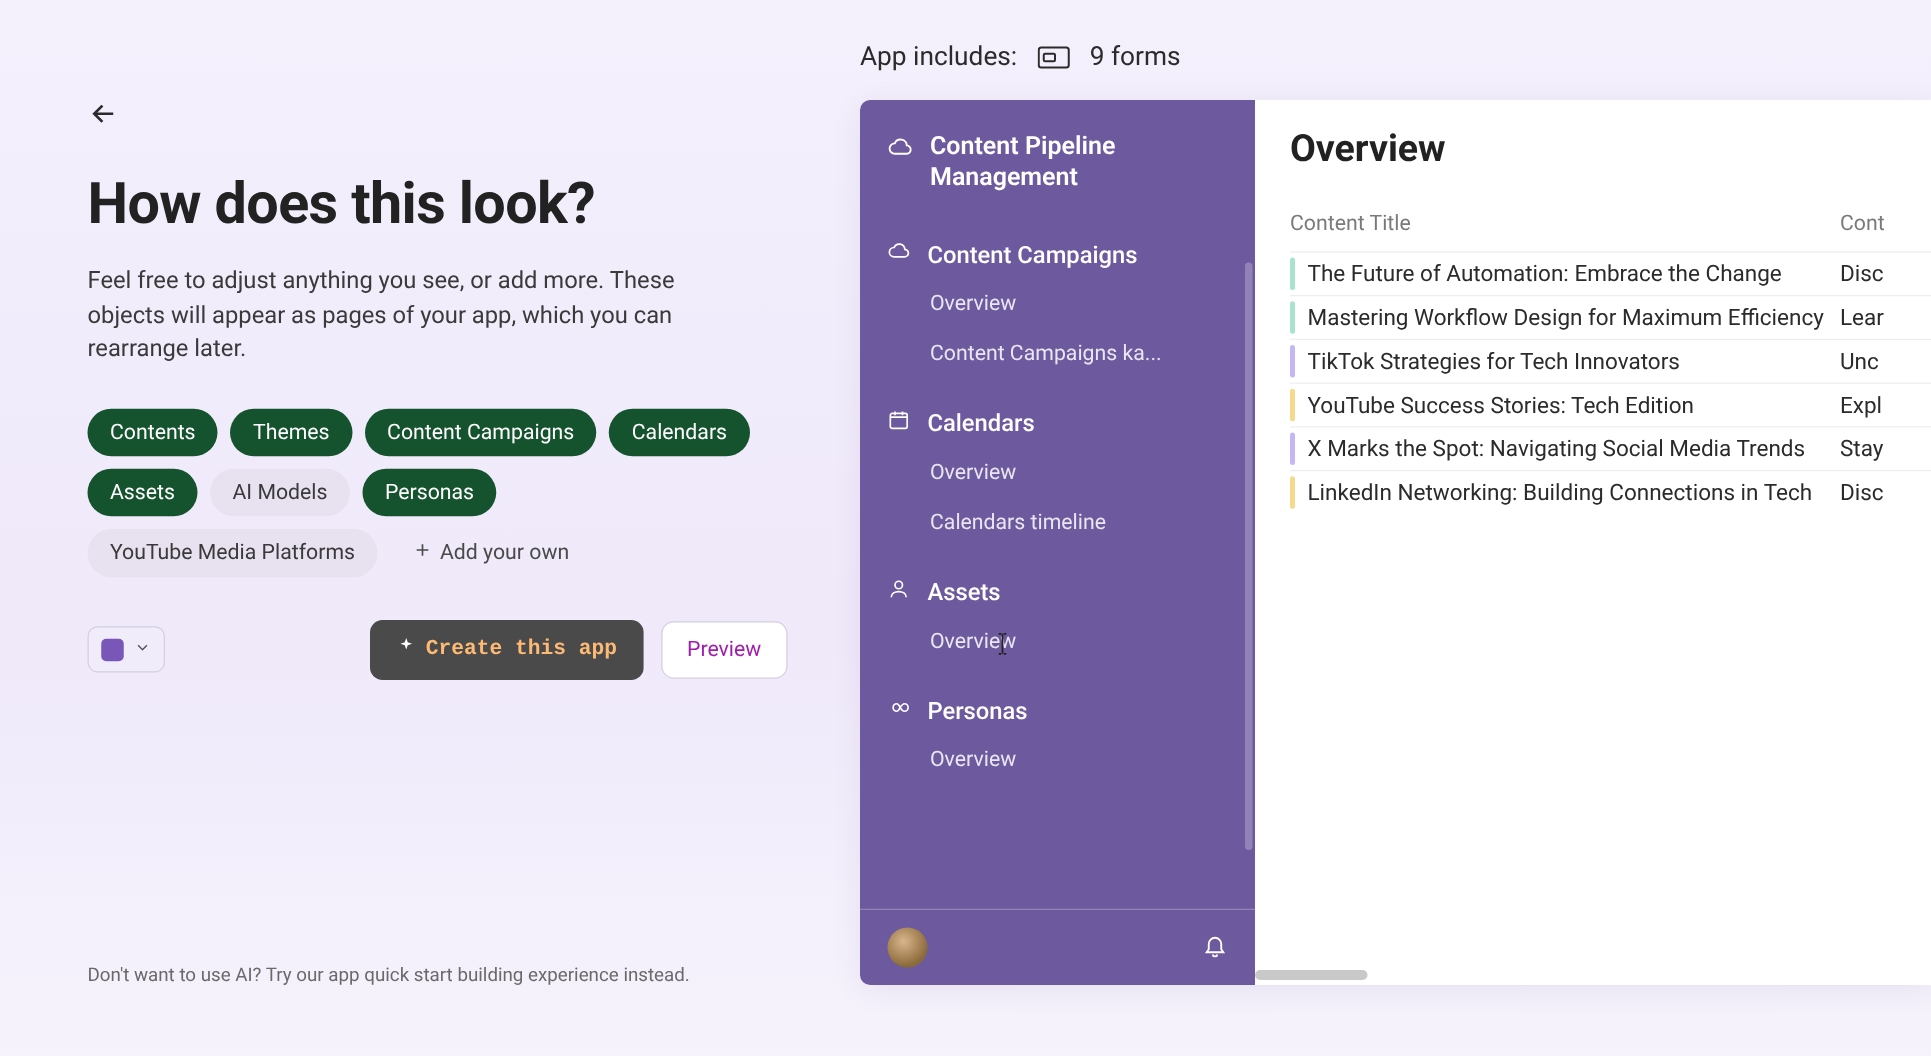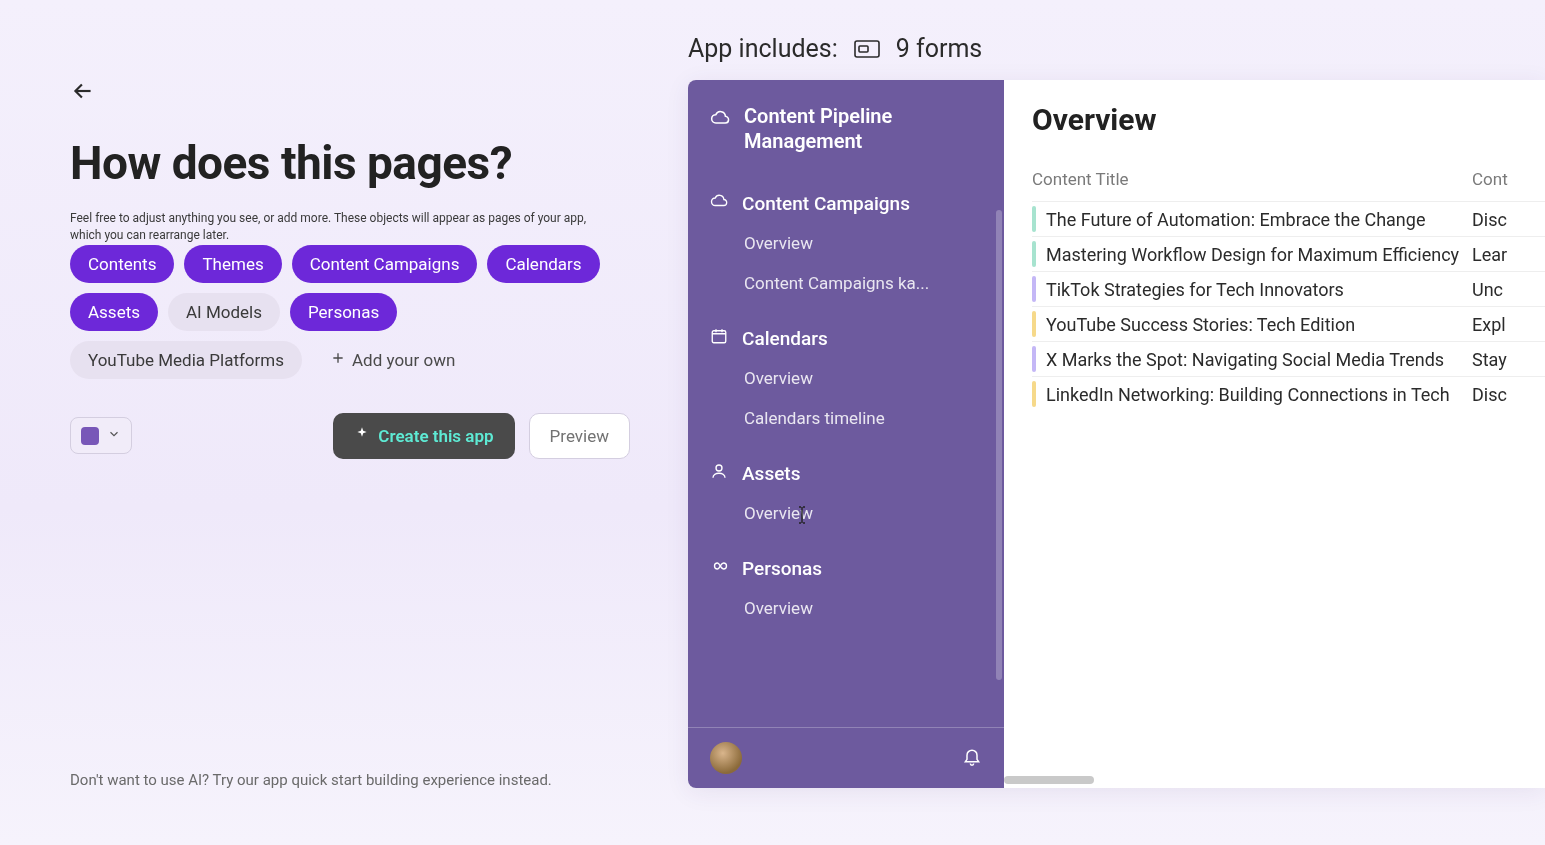--- a/index.html
+++ b/index.html
@@ -27,23 +27,24 @@
   .back-btn svg { width: 26px; height: 26px; stroke: #2b2b2b; fill: none; stroke-width: 2; }
 
   h1.page-title {
     font-size: 46px;
     font-weight: 700;
     letter-spacing: -0.5px;
     margin-bottom: 20px;
     color: #222;
   }
   .page-desc {
-    font-size: 12px;
+    font-size: 19px;
     line-height: 1.45;
     color: #3a3a3a;
+    margin-bottom: 34px;
     max-width: 530px;
   }
 
   .chips {
     display: flex;
     flex-wrap: wrap;
     gap: 10px;
     margin-bottom: 34px;
   }
   .chip {
@@ -52,21 +53,21 @@
     font-size: 17px;
     cursor: pointer;
     user-select: none;
     display: inline-flex;
     align-items: center;
     gap: 6px;
     background: #e7e1f0;
     color: #3a3a3a;
   }
   .chip.selected {
-    background: #6d28d9;
+    background: #14532d;
     color: #fff;
   }
   .chip.add {
     background: transparent;
     color: #4a4a4a;
   }
   .chip.add svg { width: 16px; height: 16px; stroke: #4a4a4a; stroke-width: 2; fill:none; }
 
   .actions-row {
     display: flex;
@@ -96,27 +97,28 @@
     border-radius: 10px;
     font-size: 17px;
     cursor: pointer;
     display: inline-flex;
     align-items: center;
     gap: 8px;
     border: 1px solid transparent;
   }
   .btn.primary {
     background: #4a4a4a;
-    color: #5eead4;
+    color: #fdba74;
     font-weight: 600;
+    font-family: Liberation Mono, monospace;
   }
   .btn.primary svg { width:16px; height:16px; fill:#fff; }
   .btn.secondary {
     background: #fff;
-    color: #737373;
+    color: #a21caf;
     border-color: #d4cee0;
   }
 
   .footer-note {
     position: absolute;
     left: 70px;
     bottom: 56px;
     font-size: 15px;
     color: #6a6a6a;
   }
@@ -125,21 +127,21 @@
   }
 
   
   .includes-bar {
     position: absolute;
     left: 688px;
     top: 34px;
     display: flex;
     align-items: center;
     gap: 16px;
-    font-size: 25px;
+    font-size: 21px;
     color: #2b2b2b;
   }
   .includes-bar .icon-box {
     display: inline-flex;
     width: 26px; height: 22px;
   }
   .includes-bar .icon-box svg { width:26px; height:22px; fill:none; stroke:#2b2b2b; stroke-width:1.6; }
 
   
   .preview {
@@ -294,21 +296,21 @@
 <div class="left-panel">
   <div class="back-btn">
     <span>
       <svg viewBox="0 0 24 24">
           <path d="M19 12H5"></path>
           <path d="M11 6l-6 6 6 6"></path>
         </svg>
     </span>
   </div>
 
-  <h1 class="page-title">How does this pages?</h1>
+  <h1 class="page-title">How does this look?</h1>
 
   <p class="page-desc">Feel free to adjust anything you see, or add more. These objects will appear as pages of your app, which you can rearrange later.</p>
 
   <div class="chips" id="chips">
       <div class="chip selected">
         <span>Contents</span>
       </div>
       <div class="chip selected">
         <span>Themes</span>
       </div>

